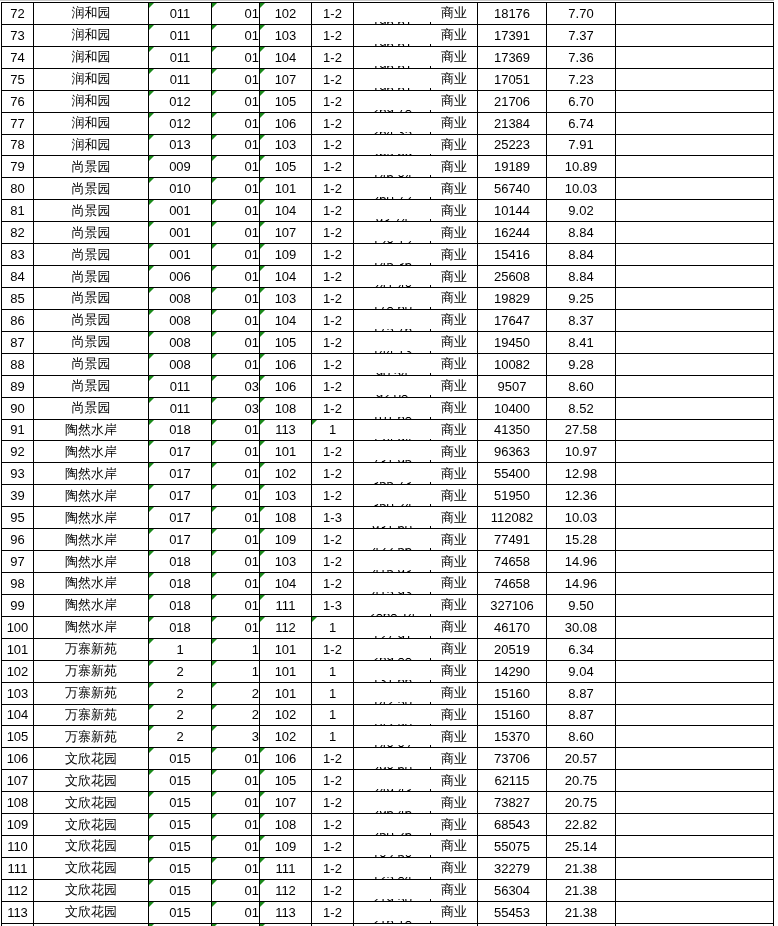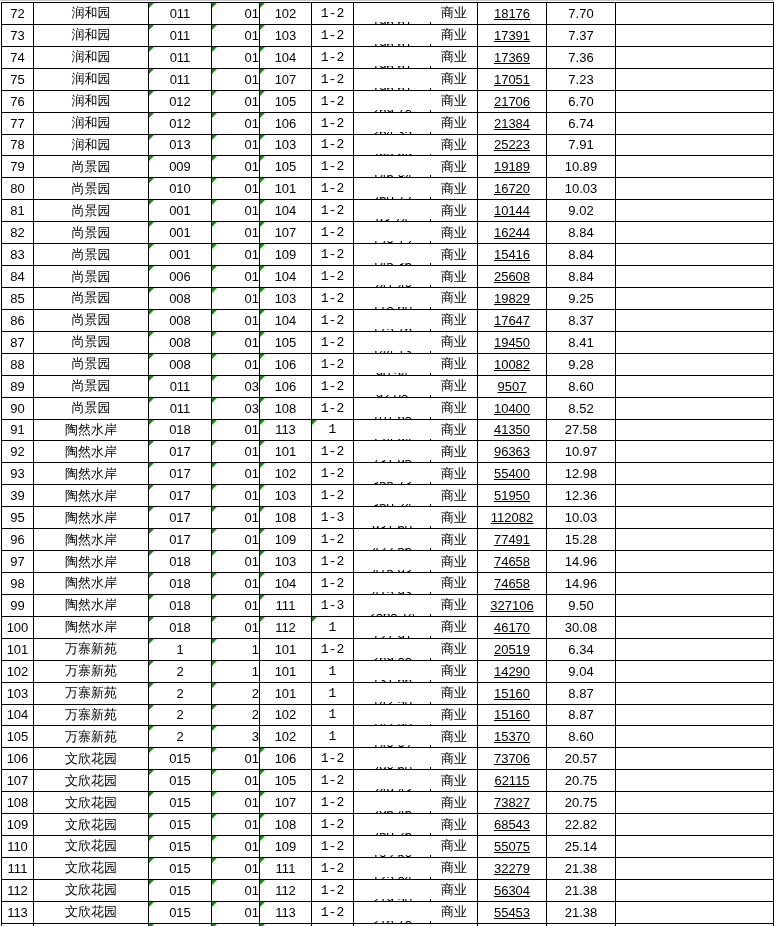--- a/index.html
+++ b/index.html
@@ -15,22 +15,22 @@
   }
   .row { display:flex; height:21.93px; box-sizing:border-box; }
   .row-sliver { display:flex; height:2px; overflow:hidden; }
   .cell {
     box-sizing:border-box; border-right:1px solid #000; border-bottom:1px solid #000;
     display:flex; align-items:center; justify-content:center;
     position:relative; overflow:hidden; white-space:nowrap;
   }
   .row-sliver .cell { border-bottom:none; }
   .c0 { width:32px; }  .c1 { width:115px; } .c2 { width:63px; }
-  .c3 { width:48px;justify-content:flex-end; }  .c4 { width:52px; }  .c5 { width:42px;font-family:Liberation Mono, monospace; }
-  .c6 { width:77px;margin-top:19px; }  .c7 { width:47px;justify-content:center; }  .c8 { width:69px;text-decoration:underline; }
+  .c3 { width:48px;justify-content:flex-end; }  .c4 { width:52px; }  .c5 { width:42px; }
+  .c6 { width:77px;margin-top:19px; }  .c7 { width:47px;justify-content:center; }  .c8 { width:69px; }
   .c9 { width:69px;justify-content:center; }  .c10 { width:158px; }
   .tri {
     position:absolute; top:0; left:0; width:0; height:0;
     border-top:5px solid #1a8a1a; border-right:5px solid transparent;
   }
 </style>
 </head>
 <body>
 
 <div class="screen">
@@ -362,21 +362,21 @@
         <div class="cell c5">
           <span>1-2</span>
         </div>
         <div class="cell c6">
           <span>260.72</span>
         </div>
         <div class="cell c7">
           <span>商业</span>
         </div>
         <div class="cell c8">
-          <span>16720</span>
+          <span>56740</span>
         </div>
         <div class="cell c9">
           <span>10.03</span>
         </div>
         <div class="cell c10">
           <span></span>
         </div>
       </div>
       <div class="row">
         <div class="cell c0">

